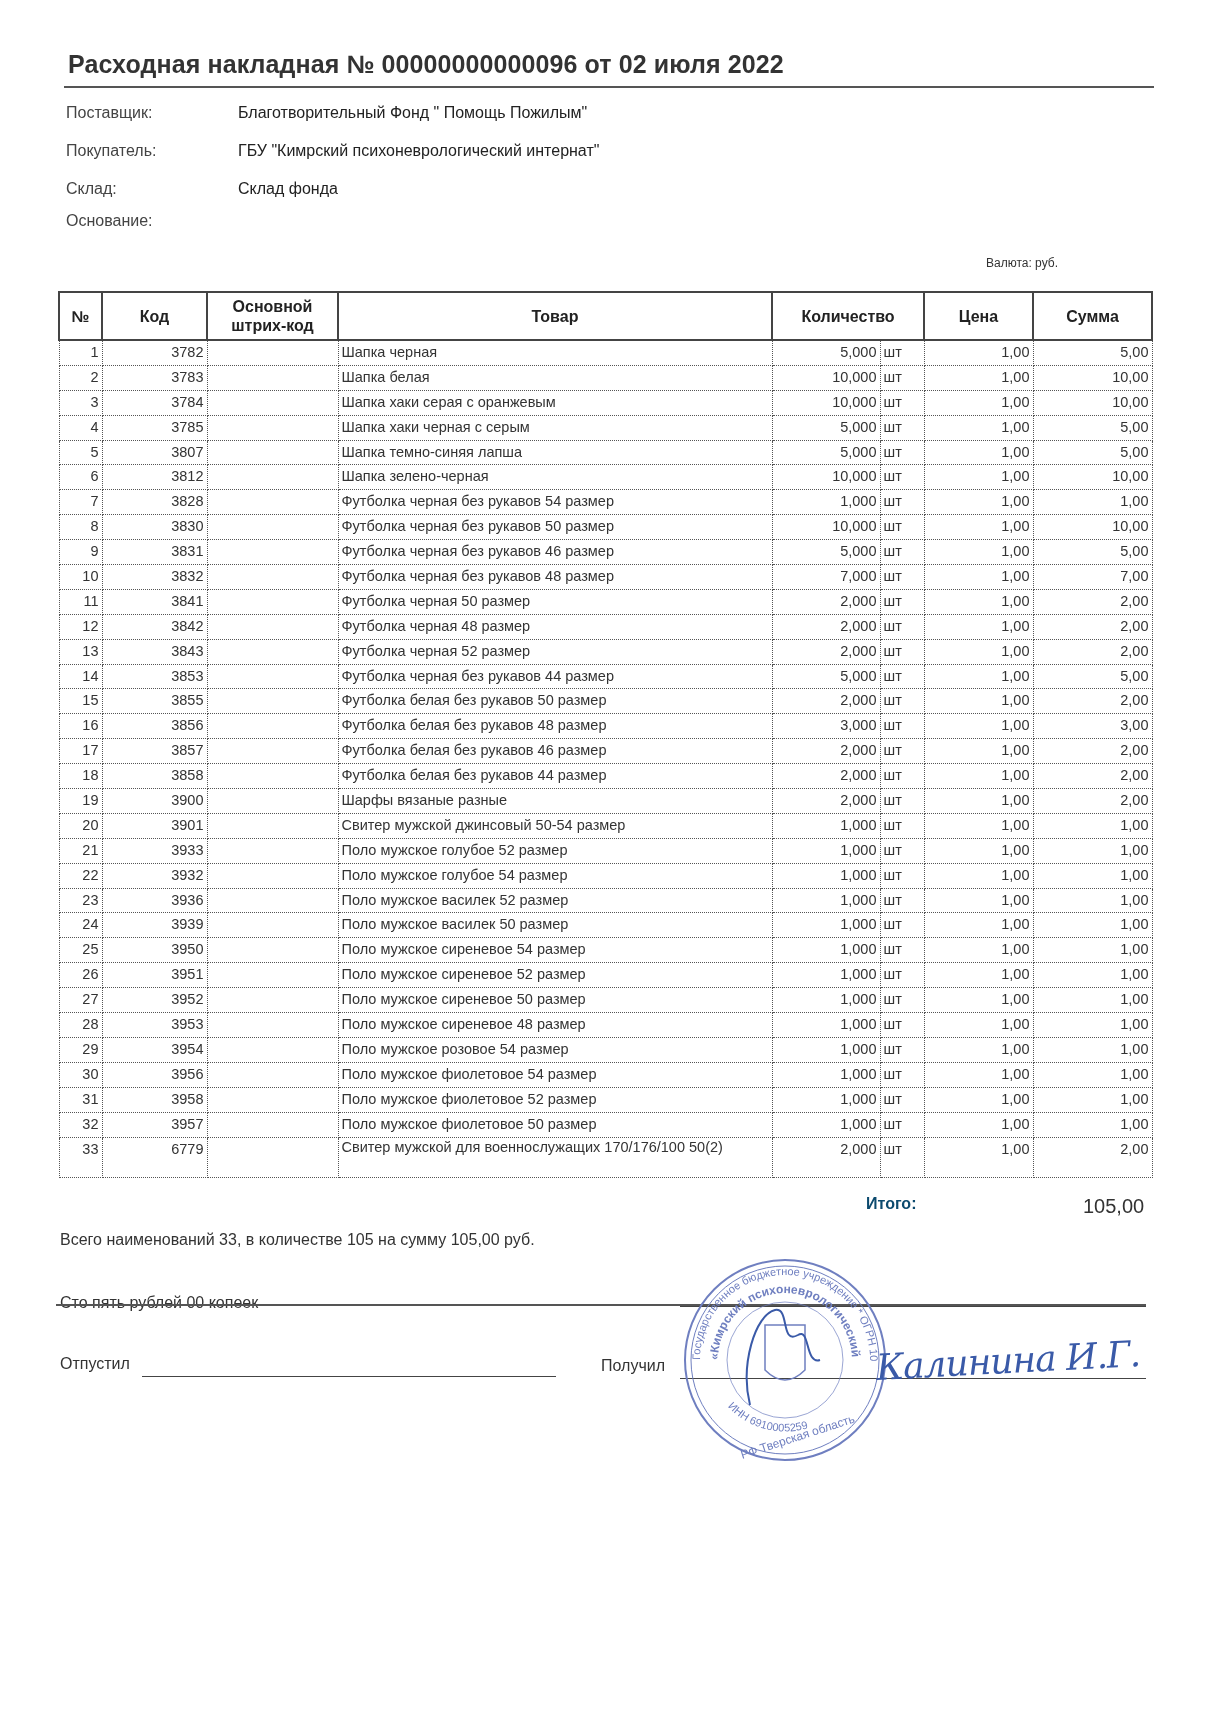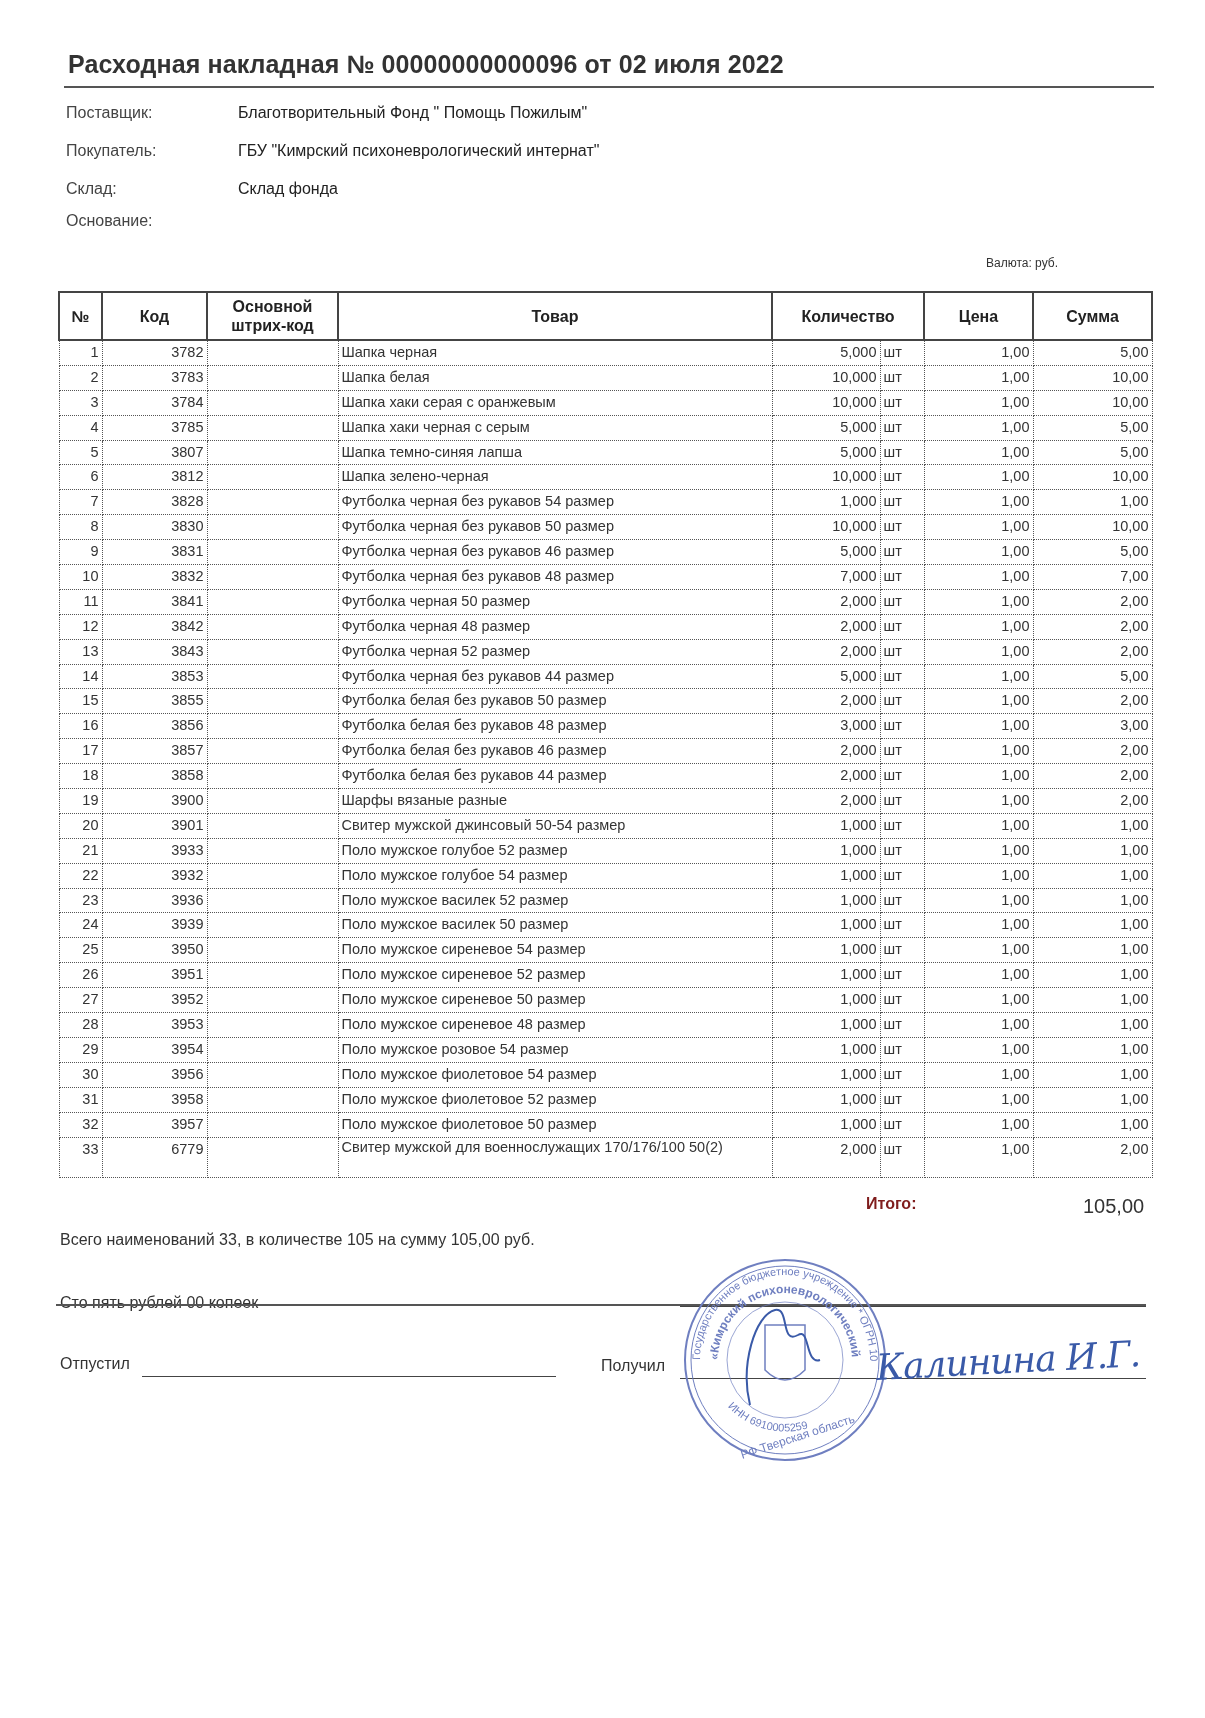--- a/index.html
+++ b/index.html
@@ -10,21 +10,21 @@
     .info-label { position:absolute; left:66px; font-size:16px; color:#444; }
     .info-value { position:absolute; left:238px; font-size:16px; color:#222; }
     .currency { position:absolute; left:966px; top:256px; font-size:12px; color:#333;margin-left:20px; }
     table.items { position:absolute; left:58px; top:291px; border-collapse:collapse; width:1093px; table-layout:fixed; font-size:14.5px; }
     table.items th { border:2px solid #444; font-size:16px; font-weight:bold; color:#222; height:46px; text-align:center; line-height:19px; padding:0; }
     table.items td { border:1px dotted #555; height:23.9px; padding:0 3px; color:#333; vertical-align:top; line-height:22px; white-space:nowrap; overflow:hidden; }
     td.num, td.code, td.qty, td.price, td.sum { text-align:right; }
     td.unit { text-align:left; padding-left:2px; }
     td.name { text-align:left; padding-left:2px; }
     td.name.wrap { white-space:normal; line-height:19px; }
-    .total-label { position:absolute; left:866px; top:1195px; font-size:16px; font-weight:bold; color:#7f1d1d; }
+    .total-label { position:absolute; left:866px; top:1195px; font-size:16px; font-weight:bold; color:#0c4a6e; }
     .total-value { position:absolute; left:1083px; top:1195px; font-size:20px; color:#333; }
     .summary { position:absolute; left:60px; top:1231px; font-size:16px; color:#333; }
     .words { position:absolute; left:60px; top:1294px; font-size:16px; color:#333; }
     .sep-rule { position:absolute; left:56px; top:1304px; width:1090px; border-top:2px solid #555; }
     .sig-label { position:absolute; font-size:16px; color:#333; }
     .sig-line { position:absolute; border-top:1px solid #444; }
     .stamp { position:absolute; left:680px; top:1255px; width:210px; height:210px; }
     .handwriting { position:absolute; left:876px; top:1340px; font-family:"DejaVu Serif", serif; font-style:italic; font-size:36px; color:#3a5aa8; transform:rotate(-3deg); letter-spacing:-1px; }
   </style>
 </head>

